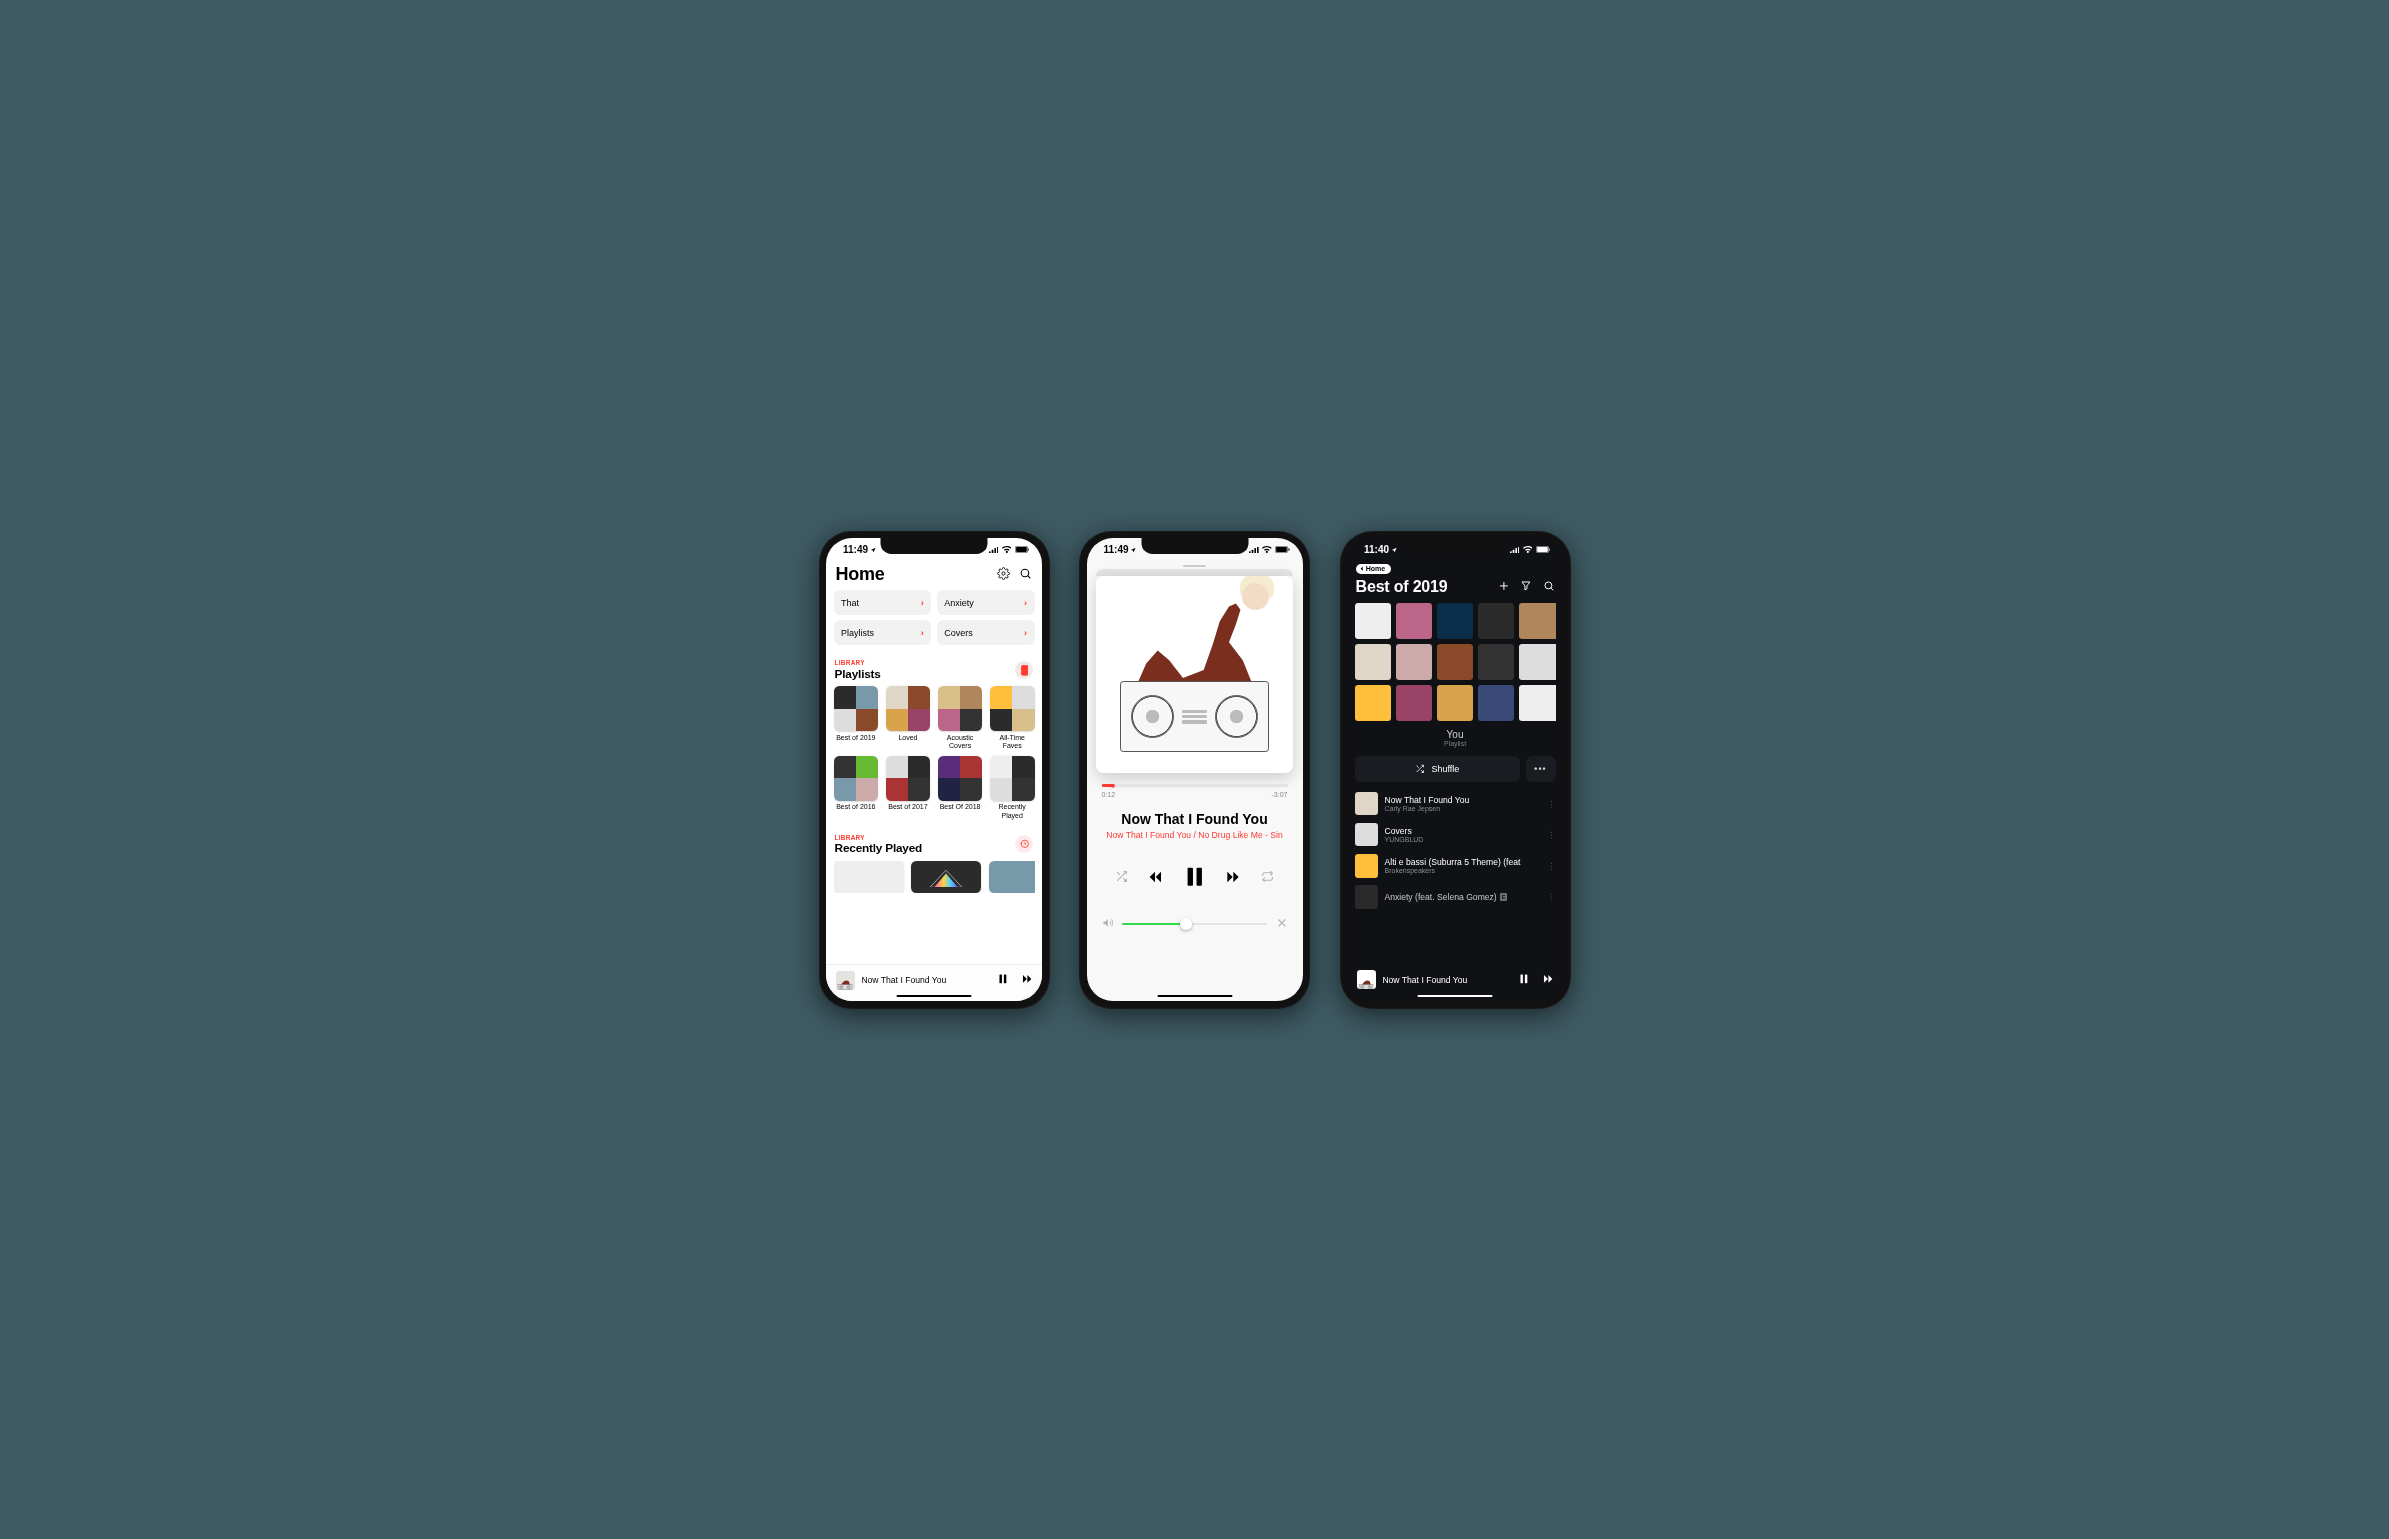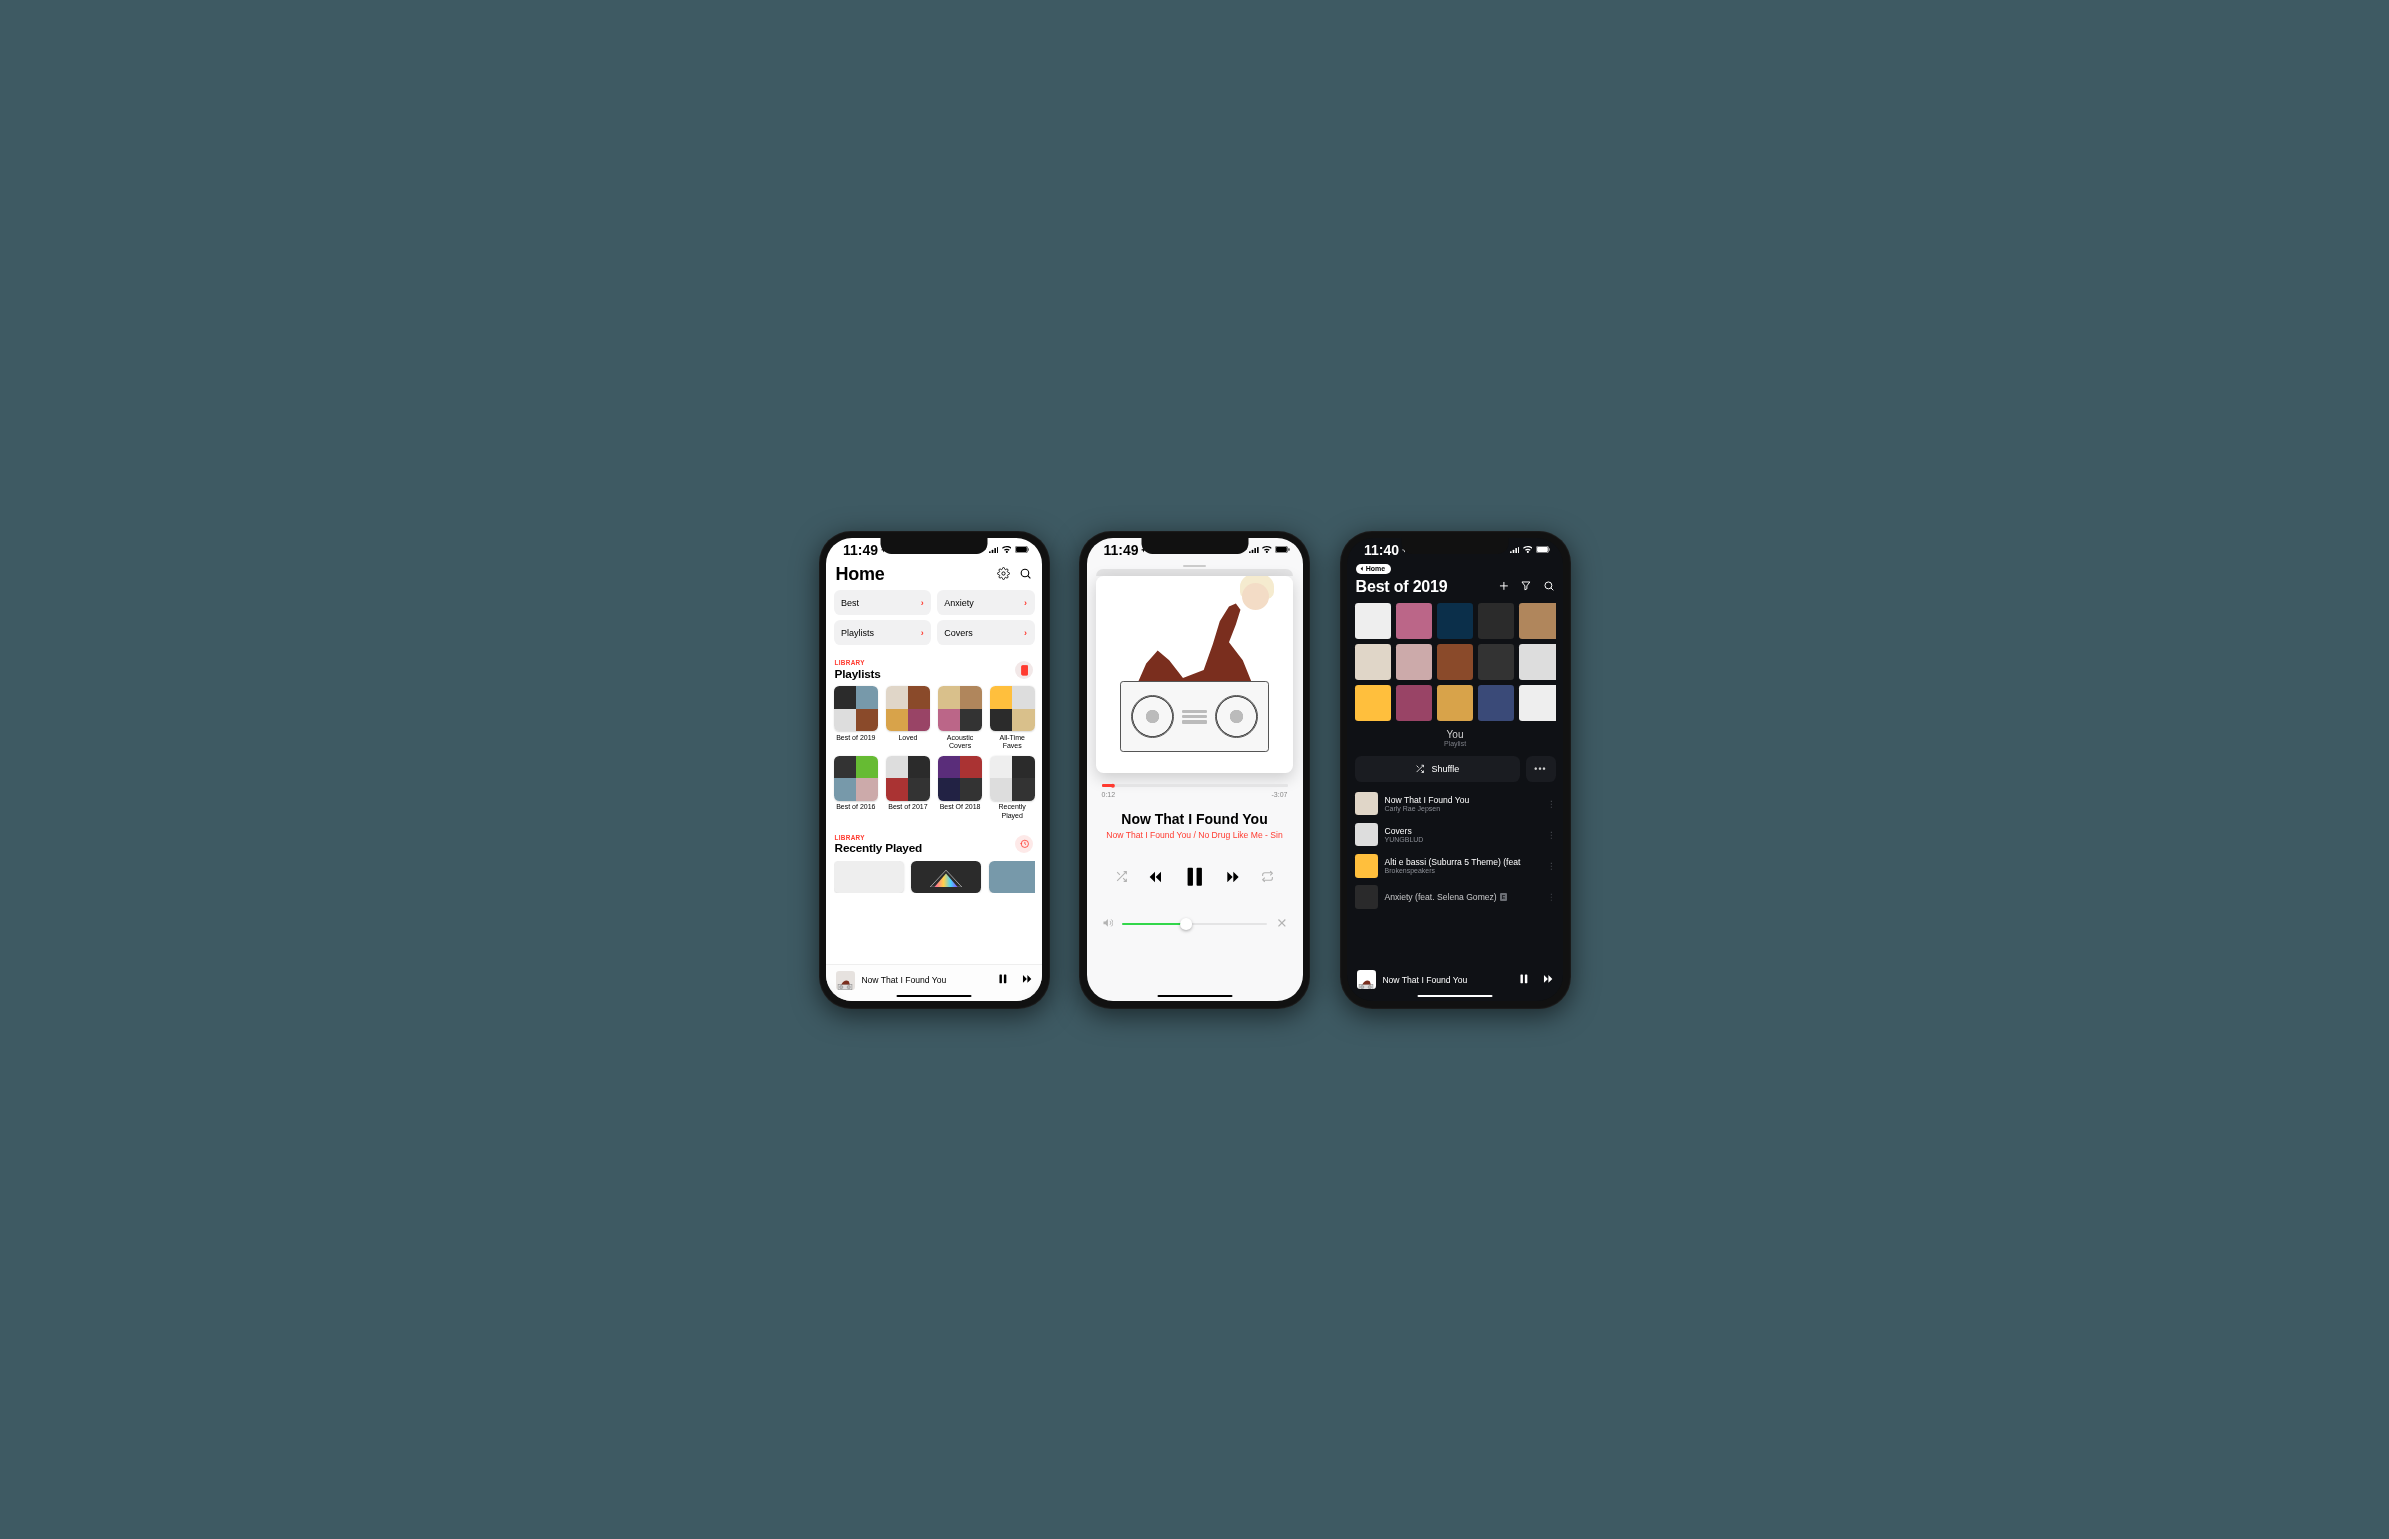--- a/index.html
+++ b/index.html
@@ -40,21 +40,21 @@
   .home-bar {
     position: absolute; bottom: 3.8px; left: 50%; transform: translateX(-50%);
     width: 75px; height: 2.7px; border-radius: 1.6px; z-index: 40;
   }
   .light .home-bar { background: #000; }
   .dark  .home-bar { background: #fff; }
 
   .status-bar {
     height: 23.6px; padding: 0 13px 0 17px;
     display: flex; justify-content: space-between; align-items: center;
-    font-size: 14px; font-weight: 600; z-index: 20;
+    font-size: 10px; font-weight: 600; z-index: 20;
   }
   .status-left { display:flex; align-items:center; gap:1.6px; }
   .status-right { display:flex; align-items:center; gap:3.2px; }
   .status-right svg { display:block; }
 
   .content { flex: 1; overflow: hidden; padding: 0 7.5px; display:flex; flex-direction:column; }
 
   
   .hdr-row { display:flex; align-items:center; justify-content:space-between; padding: 2.1px 2.1px 5.4px; }
   .hdr-title { font-size: 18px; font-weight: 700; letter-spacing:-0.3px; }
@@ -250,21 +250,21 @@
             <svg viewBox="0 0 24 24" fill="none" stroke="currentColor" stroke-width="2">
                 <circle cx="11" cy="11" r="7"></circle>
                 <path d="M21 21l-5-5"></path>
               </svg>
           </span>
         </div>
       </div>
 
       <div class="cat-grid">
         <div class="cat">
-            <span>Best</span>
+            <span>That</span>
             <span class="chev">›</span>
           </div>
         <div class="cat">
             <span>Anxiety</span>
             <span class="chev">›</span>
           </div>
         <div class="cat">
             <span>Playlists</span>
             <span class="chev">›</span>
           </div>

